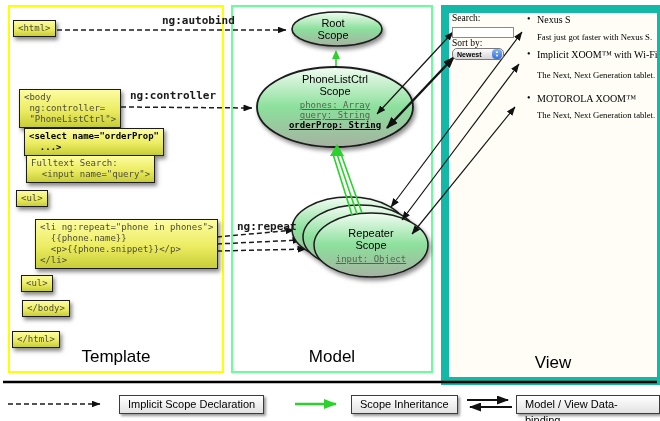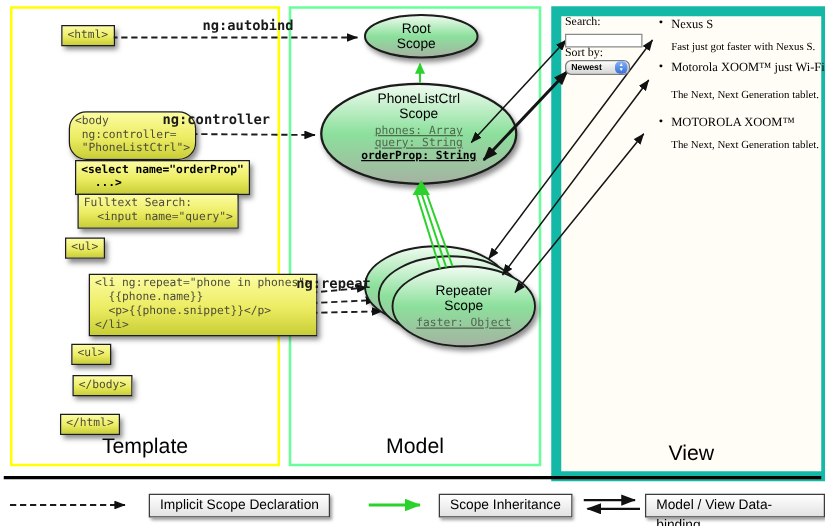--- a/index.html
+++ b/index.html
@@ -12,21 +12,21 @@
   #panel-view{left:441px;top:5px;width:208px;height:364px;border:8px solid #14b8a6;background:#fffdf6;}
   .panel-label{position:absolute;bottom:4px;left:0;right:0;text-align:center;
                font-size:17px;color:#000;}
 
   svg.overlay{position:absolute;left:0;top:0;z-index:3;}
 
   .code-box{position:absolute;z-index:4;font-family:"DejaVu Sans Mono",monospace;
             font-size:9px;line-height:11px;color:#4c4c3a;white-space:pre;
             padding:2px 4px;border:1px solid #1c1c1c;
             background:linear-gradient(180deg,#fcfca2 0%,#ecec62 55%,#c8ce36 100%);
-            box-shadow:2px 3px 4px rgba(40,40,40,.55);margin-left:36px;}
+            box-shadow:2px 3px 4px rgba(40,40,40,.55);}
   .code-box.bold{font-weight:bold;color:#000;}
 
   .ng-label{position:absolute;z-index:4;font-family:"DejaVu Sans Mono",monospace;
             font-size:11px;font-weight:bold;color:#1a1a1a;}
 
   .scope-title{position:absolute;z-index:4;text-align:center;font-size:11px;
                line-height:12px;color:#000;white-space:pre;}
   .scope-prop{position:absolute;z-index:4;text-align:center;
               font-family:"DejaVu Sans Mono",monospace;font-size:9px;color:#50684f;text-decoration:underline;}
   .scope-prop.bold{font-weight:bold;color:#000;}
@@ -135,21 +135,21 @@
     <g>
       <line x1="295" y1="404" x2="336" y2="404" stroke="#2bd22b" stroke-width="2.4" marker-end="url(#m-g)"></line>
     </g>
     <g stroke="#111">
       <line x1="467" y1="400" x2="508" y2="400" stroke-width="1.8" marker-end="url(#m-m)"></line>
       <line x1="512" y1="407" x2="470" y2="407" stroke-width="1.8" marker-end="url(#m-m)"></line>
     </g>
   </svg>
 
   <div class="code-box" style="left:13px;top:20px;">&lt;html&gt;</div>
-  <div class="code-box" style="left:19px;top:89px;border-radius:14px;">&lt;body
+  <div class="code-box" style="left:19px;top:89px;">&lt;body
  ng:controller=
  "PhoneListCtrl"&gt;</div>
   <div class="code-box bold" style="left:24px;top:128px;">&lt;select name="orderProp"
   ...&gt;</div>
   <div class="code-box" style="left:26px;top:155px;">Fulltext Search:
   &lt;input name="query"&gt;</div>
   <div class="code-box" style="left:16px;top:190px;">&lt;ul&gt;</div>
   <div class="code-box" style="left:35px;top:219px;">&lt;li ng:repeat="phone in phones"&gt;
   {{phone.name}}
   &lt;p&gt;{{phone.snippet}}&lt;/p&gt;
@@ -164,39 +164,39 @@
 
   <div class="scope-title" style="left:292px;top:17px;width:82px;">Root
 Scope</div>
   <div class="scope-title" style="left:275px;top:73px;width:120px;">PhoneListCtrl
 Scope</div>
   <div class="scope-prop" style="left:255px;top:100px;width:160px;">phones: Array</div>
   <div class="scope-prop" style="left:255px;top:110px;width:160px;">query: String</div>
   <div class="scope-prop bold" style="left:255px;top:120px;width:160px;">orderProp: String</div>
   <div class="scope-title" style="left:311px;top:227px;width:120px;">Repeater
 Scope</div>
-  <div class="scope-prop" style="left:311px;top:254px;width:120px;">faster: Object</div>
+  <div class="scope-prop" style="left:311px;top:254px;width:120px;">input: Object</div>
 
   <div class="view-text" style="left:452px;top:13px;font-size:9.5px;">Search:</div>
   <input id="search-input" type="text" style="">
   <div class="view-text" style="left:452px;top:38px;font-size:9.5px;">Sort by:</div>
   <div id="sort-select">
     <span id="sort-value">Newest</span>
     <span id="sort-stepper">
       <span>▲</span>
       <span>▼</span>
     </span>
   </div>
 
   <span class="bullet" style="left:527px;top:13px;">•</span>
   <div class="view-text vi-name" style="left:537px;top:14px;">Nexus S</div>
   <div class="view-text vi-desc" style="left:537px;top:32px;">Fast just got faster with Nexus S.</div>
 
   <span class="bullet" style="left:527px;top:48px;">•</span>
-  <div class="view-text vi-name" style="left:537px;top:49px;">Motorola XOOM™ just Wi-Fi</div>
+  <div class="view-text vi-name" style="left:537px;top:49px;">Implicit XOOM™ with Wi-Fi</div>
   <div class="view-text vi-desc" style="left:537px;top:70px;">The Next, Next Generation tablet.</div>
 
   <span class="bullet" style="left:527px;top:92px;">•</span>
   <div class="view-text vi-name" style="left:537px;top:93px;">MOTOROLA XOOM™</div>
   <div class="view-text vi-desc" style="left:537px;top:110px;">The Next, Next Generation tablet.</div>
 
   <div class="legend-box" style="left:119px;">Implicit Scope Declaration</div>
   <div class="legend-box" style="left:351px;">Scope Inheritance</div>
   <div class="legend-box" style="left:516px;">Model / View Data-binding</div>
 

